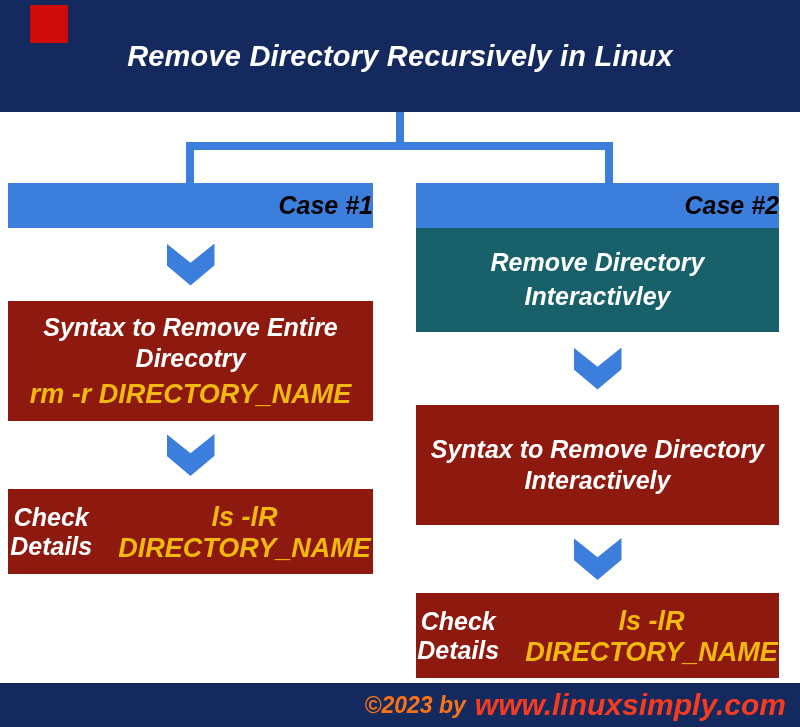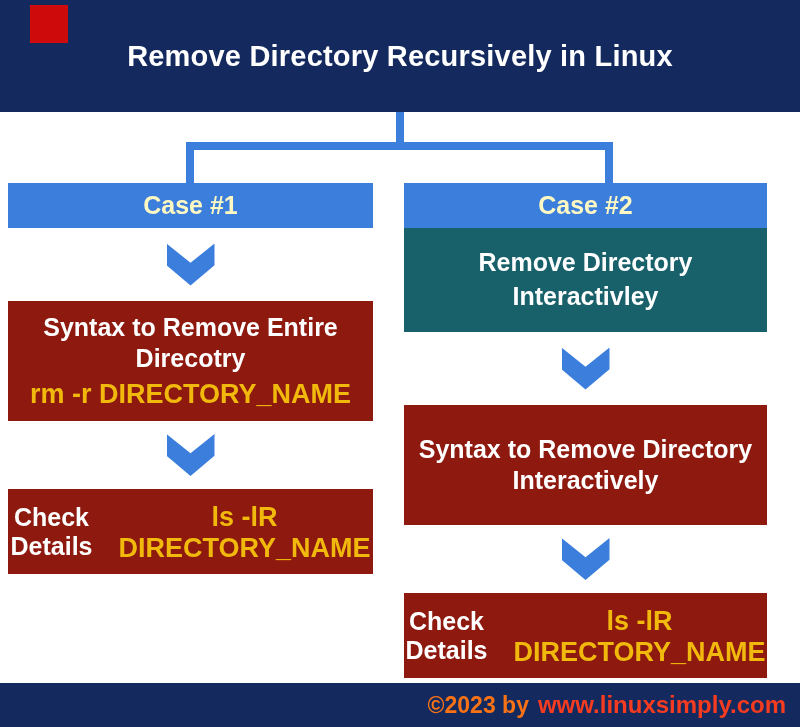--- a/index.html
+++ b/index.html
@@ -15,20 +15,21 @@
   body {
     font-family: "Liberation Sans", sans-serif;
     background: #fff;
   }
   .stage {
     position: relative;
     width: 800px;
     height: 727px;
     background: #ffffff;
     overflow: hidden;
+    font-style: italic;
   }
   .title-bar {
     position: absolute;
     top: 0; left: 0;
     width: 800px; height: 112px;
     background: var(--navy);
     display: flex;
     align-items: center;
     justify-content: center;
   }
@@ -54,31 +55,31 @@
   .conn-drop-r { left: 605px; top: 142px; width: 8px;  height: 41px; }
 
   .column {
     position: absolute;
     top: 183px;
     width: 365px;
     display: flex;
     flex-direction: column;
   }
   .column.col-1 { left: 8px; }
-  .column.col-2 { left: 404px; width: 363px; }
+  .column.col-2 { left: 416px; width: 363px; }
 
   .case-header {
     height: 45px;
     background: var(--accent-blue);
-    color: #fef9c3;
-    font-size: 25px;
-    font-weight: bold;
-    display: flex;
-    align-items: center;
-    justify-content: center;
+    color: #000000;
+    font-size: 25px;
+    font-weight: bold;
+    display: flex;
+    align-items: center;
+    justify-content: flex-end;
   }
   .topic-box {
     height: 104px;
     background: var(--teal);
     color: #ffffff;
     font-size: 25px;
     font-weight: bold;
     display: flex;
     align-items: center;
     justify-content: center;
@@ -148,21 +149,21 @@
     justify-content: flex-end;
     padding-right: 14px;
   }
   .footer-copy {
     color: #f97316;
     font-size: 23px;
     font-weight: bold;
   }
   .footer-site {
     color: var(--footer-link-red);
-    font-size: 24px;
+    font-size: 30px;
     font-weight: bold;
     margin-left: 9px;
   }
 </style>
 </head>
 <body>
 
 <div class="stage">
 
   <div class="title-bar">

